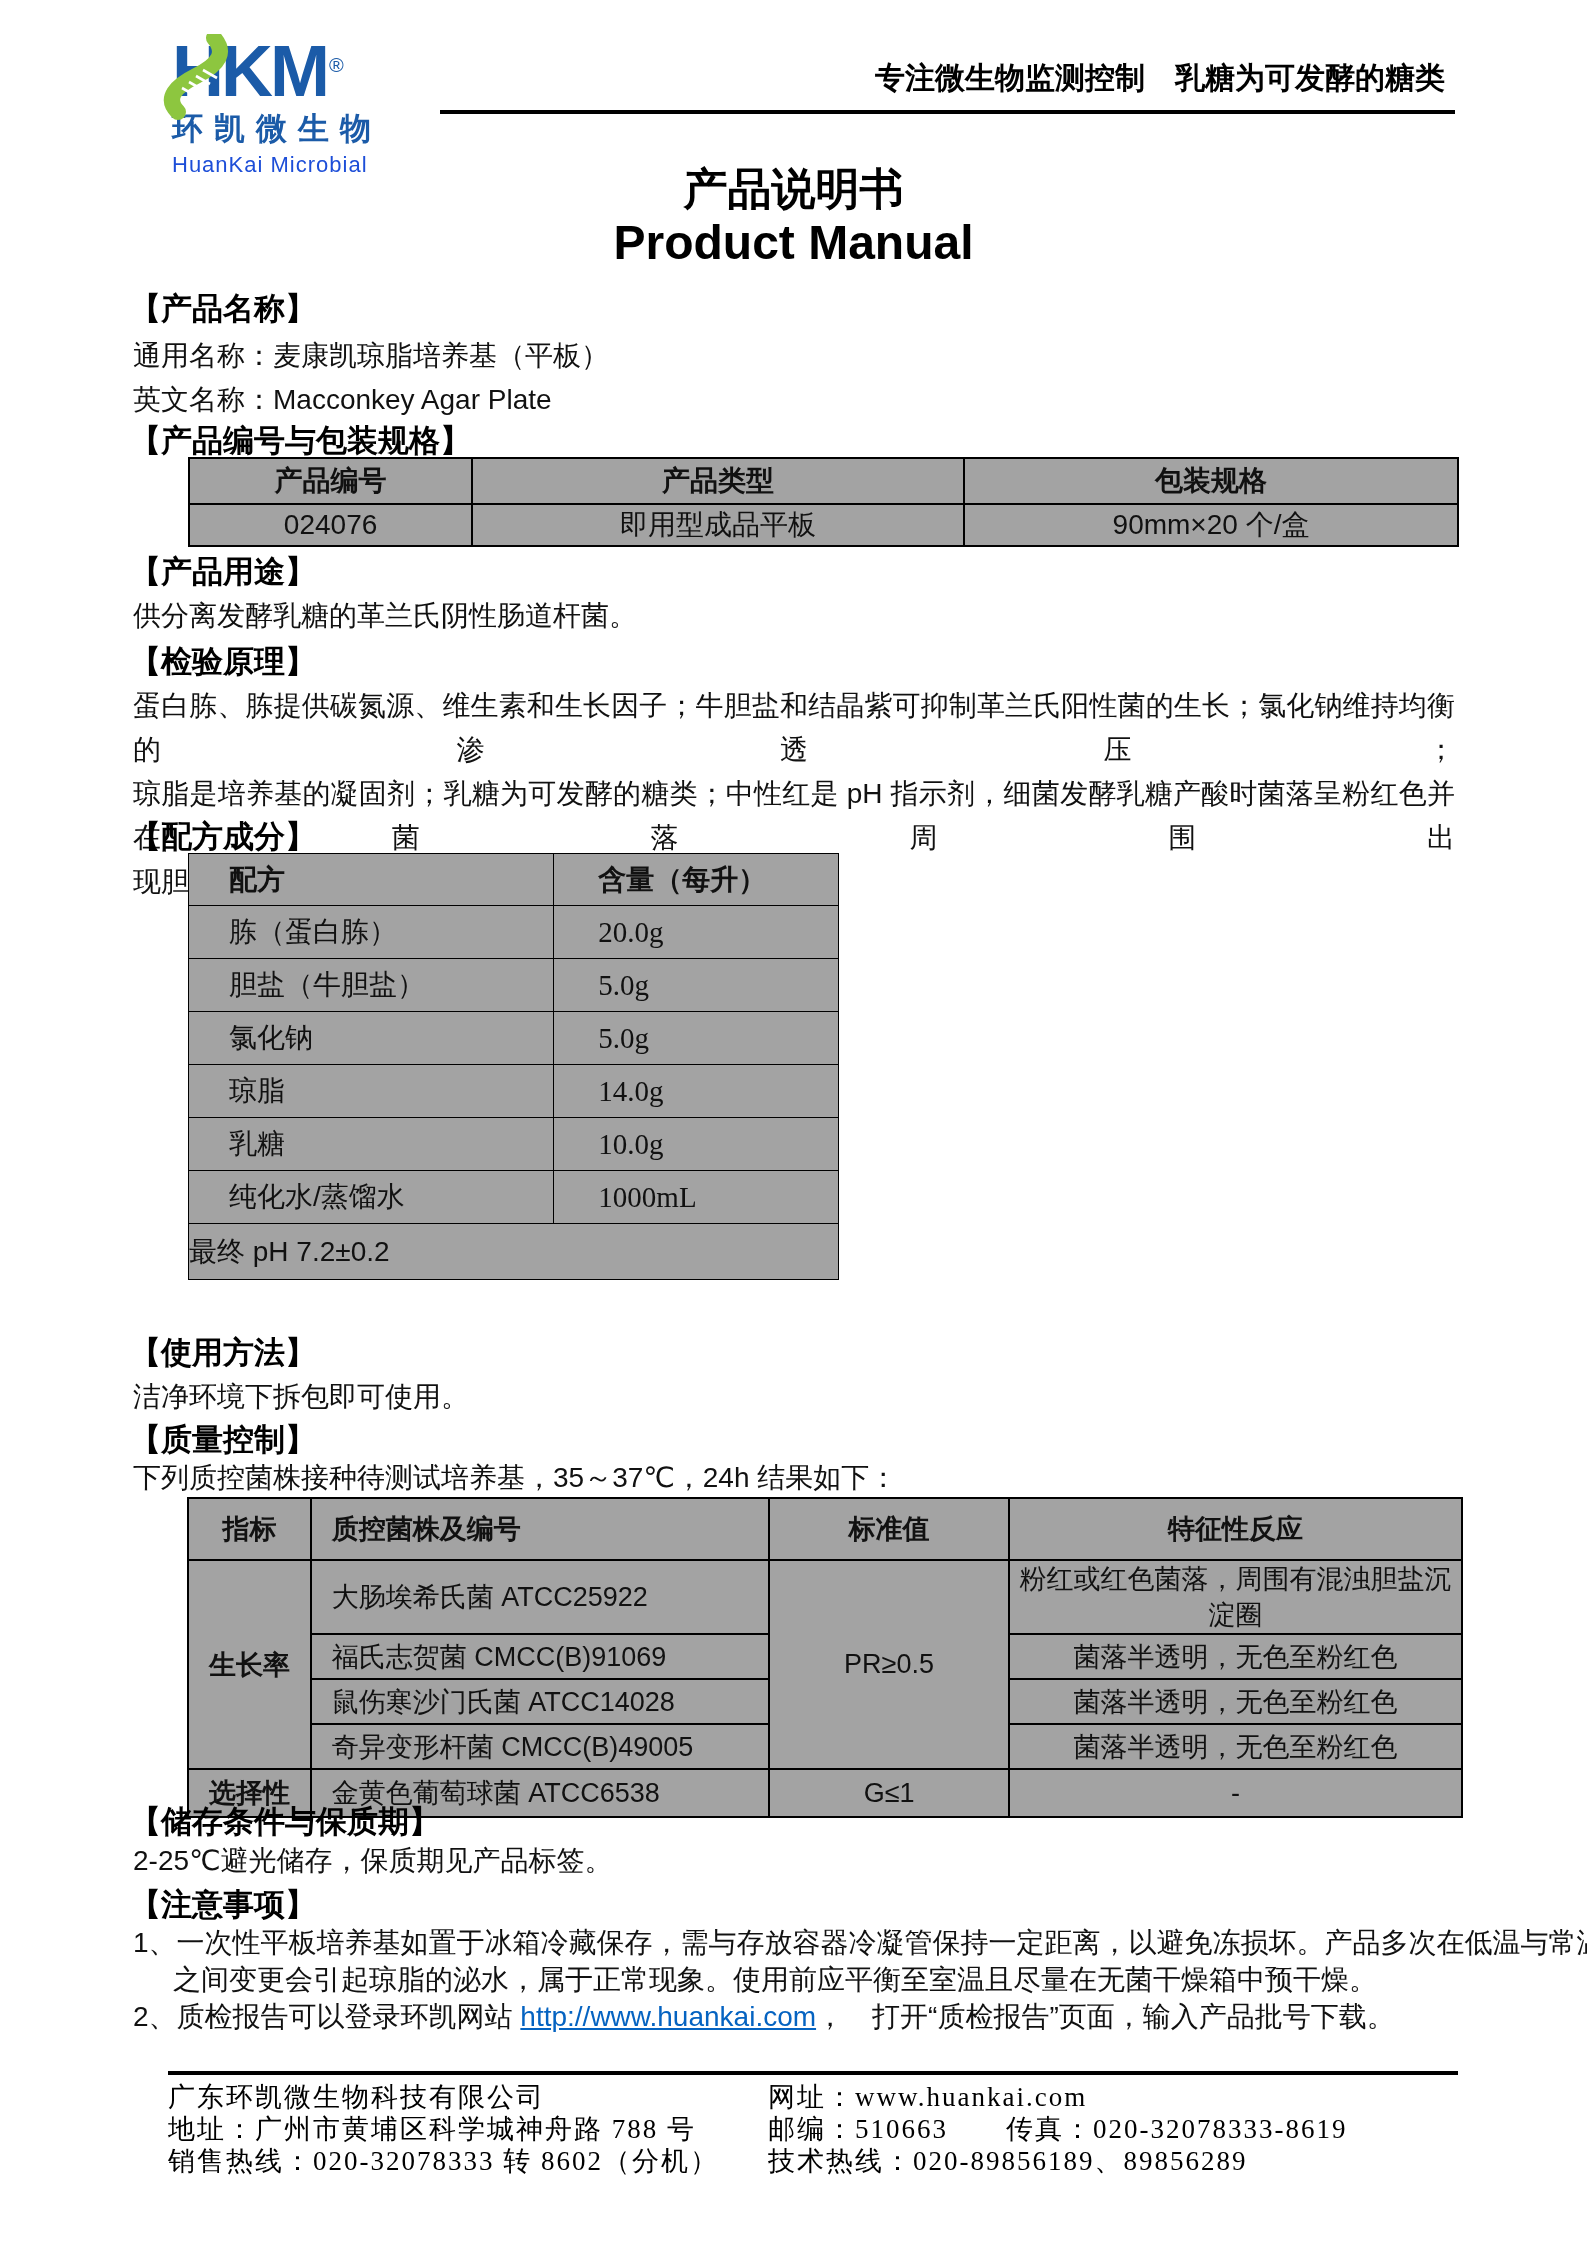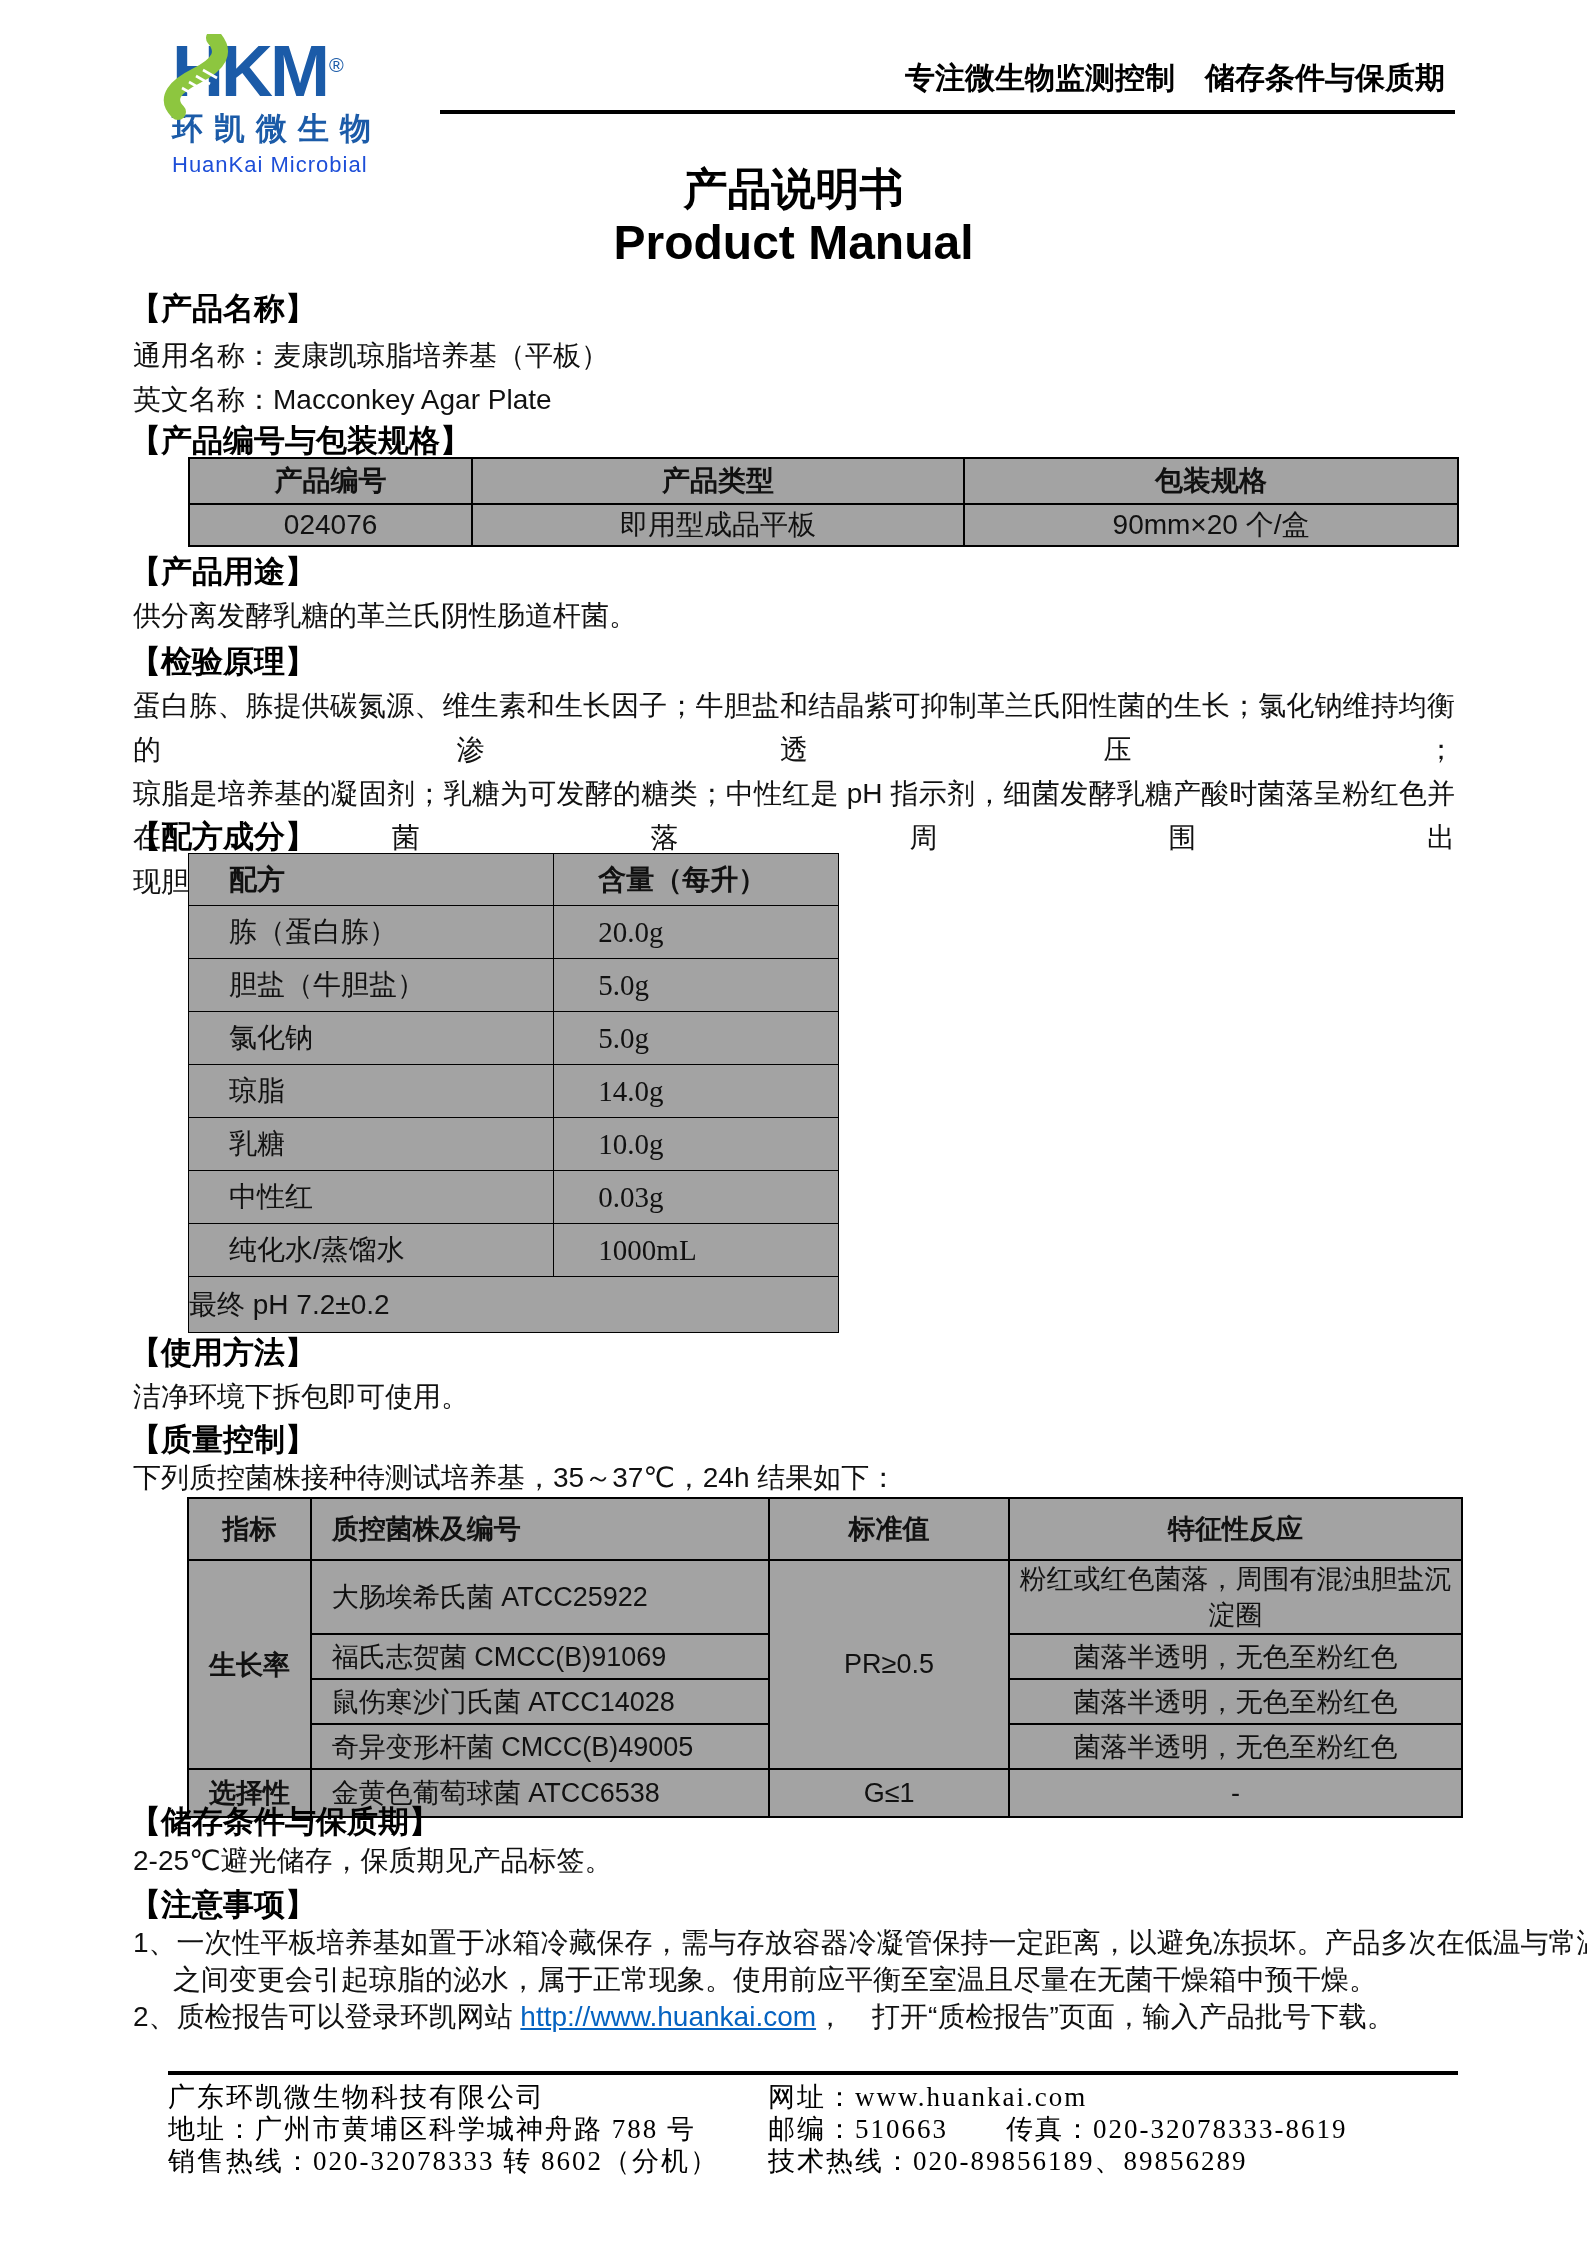--- a/index.html
+++ b/index.html
@@ -92,21 +92,21 @@
             <line x1="34" y1="42" x2="48" y2="50"></line>
             <line x1="41" y1="36" x2="55" y2="44"></line>
           </g>
         </svg>
       </span>
     </div>
     <div class="logo-cn">环凯微生物</div>
     <div class="logo-en">HuanKai Microbial</div>
   </div>
 
-  <div class="slogan">专注微生物监测控制　储存条件与保质期</div>
+  <div class="slogan">专注微生物监测控制　乳糖为可发酵的糖类</div>
   <div class="header-rule"></div>
 
   <div class="title-cn">产品说明书</div>
   <div class="title-en">Product Manual</div>
 
   <div class="sec-h" style="top:288px">【产品名称】</div>
   <div class="body-line" style="top:381px">英文名称：Macconkey Agar Plate</div>
   <div class="body-line" style="top:337px">通用名称：麦康凯琼脂培养基（平板）</div>
 
   <div class="sec-h" style="top:420px">【产品编号与包装规格】</div>
@@ -154,24 +154,20 @@
       <td class="c1">氯化钠</td>
       <td class="c2">5.0g</td>
     </tr>
     <tr class="drow">
       <td class="c1">琼脂</td>
       <td class="c2">14.0g</td>
     </tr>
     <tr class="drow">
       <td class="c1">乳糖</td>
       <td class="c2">10.0g</td>
-    </tr>
-    <tr class="drow">
-      <td class="c1">中性红</td>
-      <td class="c2">0.03g</td>
     </tr>
     <tr class="drow">
       <td class="c1">纯化水/蒸馏水</td>
       <td class="c2">1000mL</td>
     </tr>
     <tr class="phrow">
       <td colspan="2">最终 pH 7.2±0.2</td>
     </tr>
   </tbody>
     </table>

